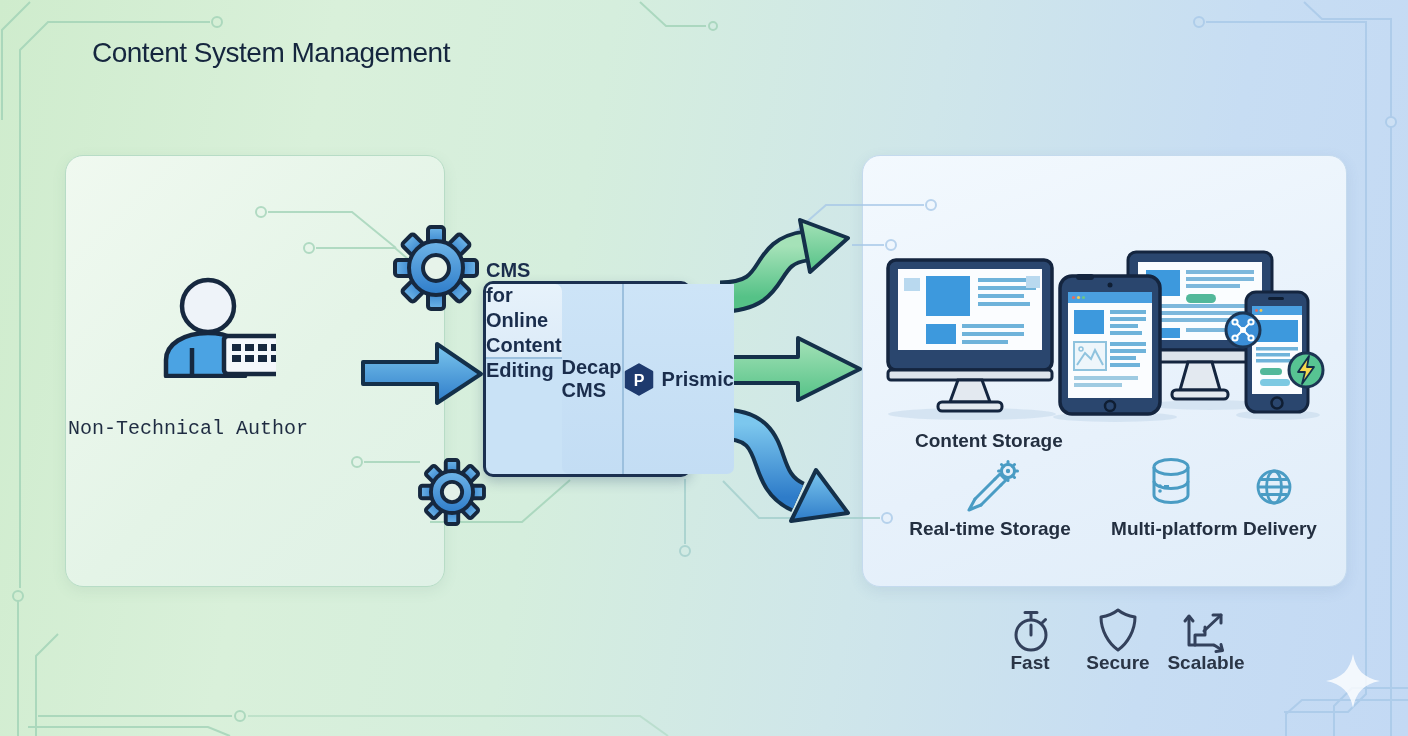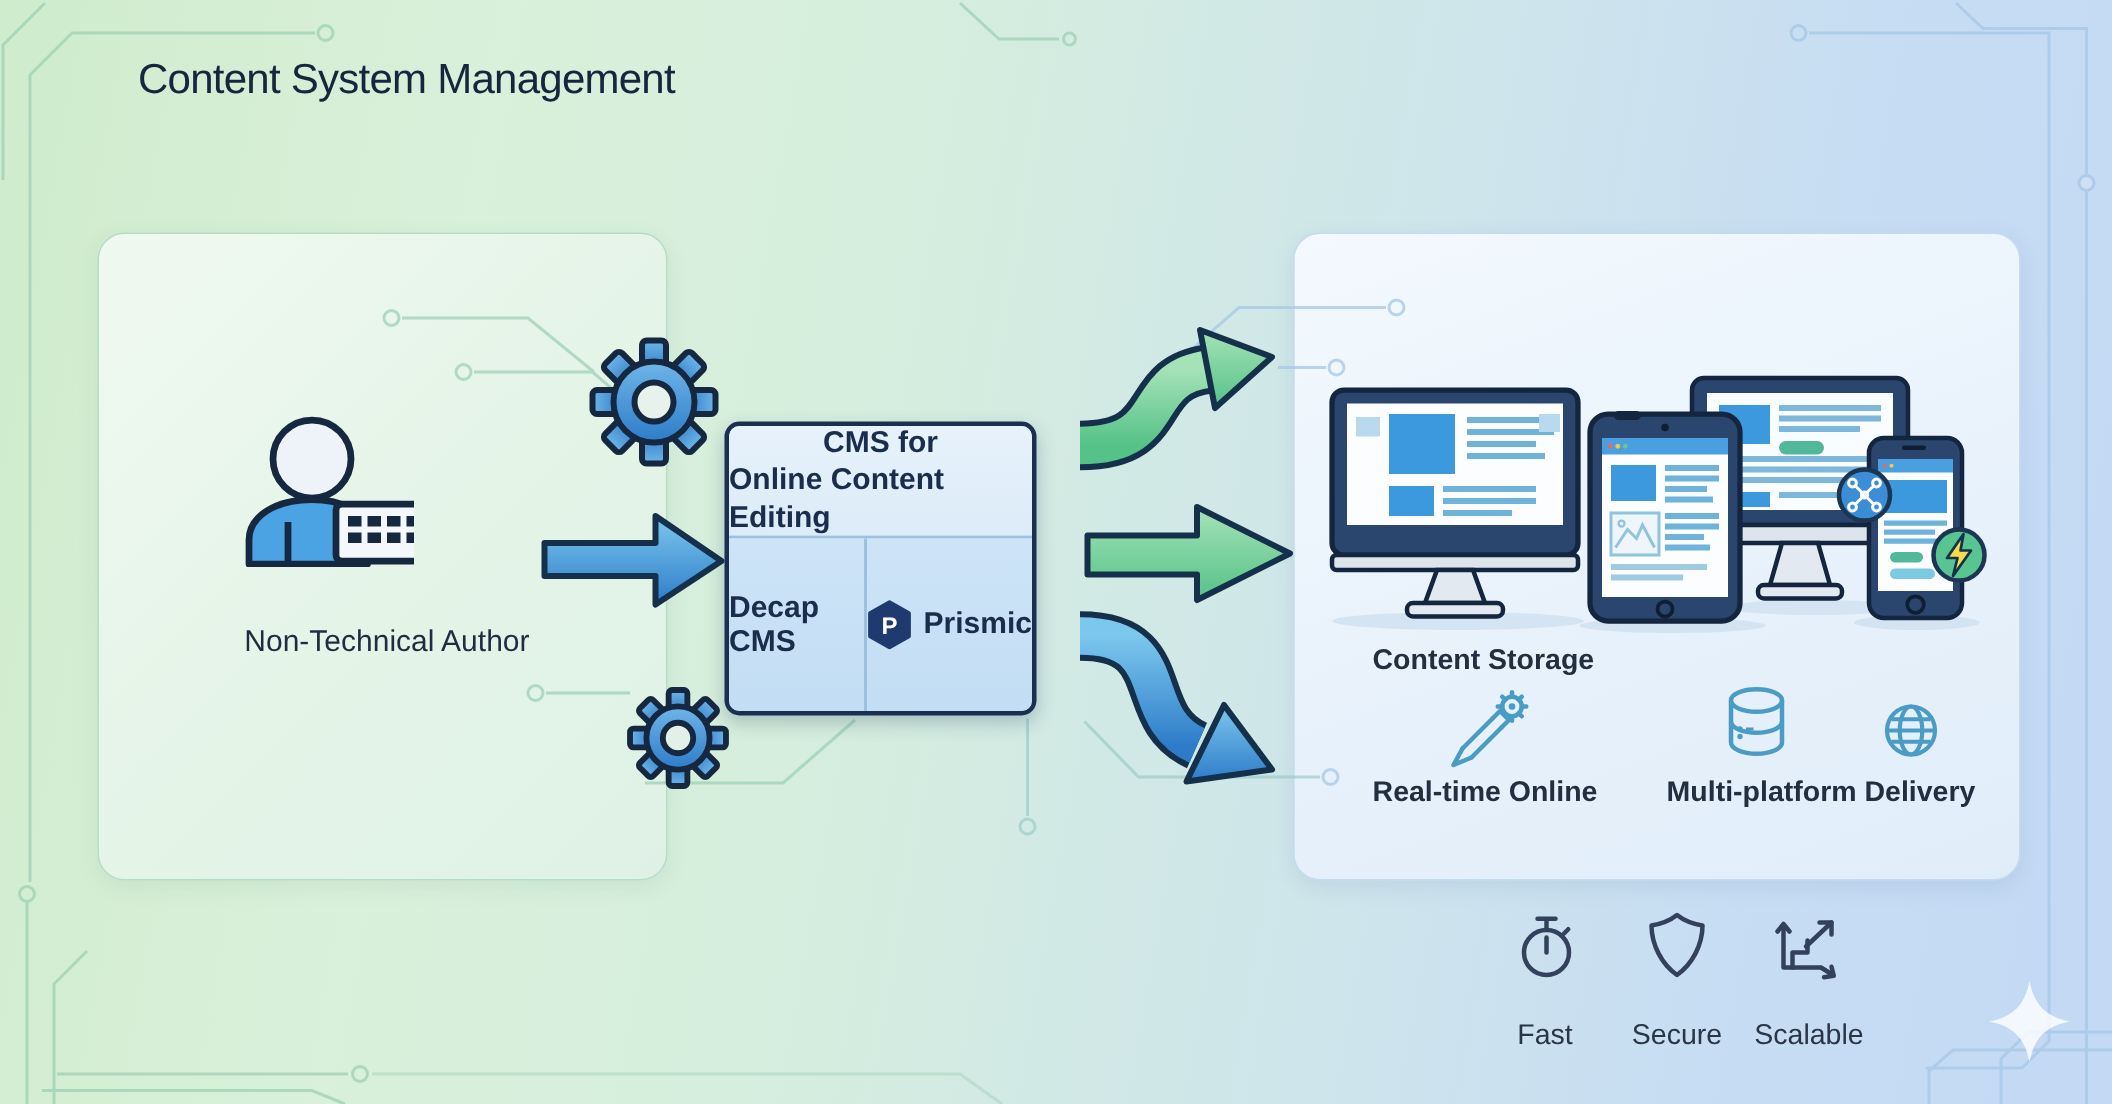--- a/index.html
+++ b/index.html
@@ -11,35 +11,35 @@
     color:#15263e;letter-spacing:-.5px;}
   .panel{position:absolute;border-radius:18px;z-index:1;}
   .panel-editor{left:65px;top:155px;width:378px;height:430px;
     background:linear-gradient(135deg,#f0f9f0 0%,#e4f4e7 55%,#dff1e6 100%);
     border:1.5px solid #b7dcc6;box-shadow:0 4px 14px rgba(80,130,110,.10);}
   .panel-output{left:862px;top:155px;width:483px;height:430px;
     background:linear-gradient(160deg,#f3f9fe 0%,#e7f1fb 60%,#e0edf9 100%);
     border:1.5px solid #c4daee;box-shadow:0 4px 14px rgba(70,110,160,.12);}
   .editor-title{position:absolute;left:68px;top:383px;width:285px;z-index:4;text-align:center;
     font-size:23px;font-weight:700;color:#1d3250;}
-  .editor-sub{position:absolute;left:68px;top:417px;width:285px;z-index:4;text-align:right;
-    font-size:20px;color:#1f2c42;}
+  .editor-sub{position:absolute;left:68px;top:417px;width:285px;z-index:4;text-align:left;
+    font-size:20px;color:#1f2c42;font-family:Liberation Mono, monospace;}
   .cms-box{position:absolute;left:483px;top:281px;width:208px;height:196px;z-index:4;
     background:#c9e2f6;border:3px solid #1b3050;border-radius:10px;
-    box-shadow:0 5px 12px rgba(30,60,100,.25);display:flex;flex-direction:column;box-sizing:border-box;}
+    box-shadow:0 5px 12px rgba(30,60,100,.25);display:flex;flex-direction:row;box-sizing:border-box;}
   .cms-header{height:73px;background:linear-gradient(#e7f2fb,#dcebf8);border-bottom:2px solid #9cc0de;
     border-radius:7px 7px 0 0;display:flex;flex-direction:column;align-items:center;justify-content:center;
     font-size:20px;font-weight:700;color:#1a2d4c;line-height:25px;}
   .cms-cells{flex:1;display:flex;background:linear-gradient(#cde4f7,#c3ddf4);border-radius:0 0 7px 7px;justify-content:center;}
   .cms-cell{flex:1;display:flex;align-items:center;justify-content:center;gap:8px;
     font-size:20px;font-weight:700;color:#1a2d4c;}
   .cms-cell.left{border-right:2px solid #9cc0de;}
   .lbl{position:absolute;z-index:4;color:#232f40;font-weight:700;font-size:19px;}
   .lbl.center{text-align:center;}
-  .foot-lbl{position:absolute;z-index:4;color:#2a3546;font-weight:400;font-size:19px;text-align:center;margin-top:28px;}
+  .foot-lbl{position:absolute;z-index:4;color:#2a3546;font-weight:700;font-size:19px;text-align:center;}
   svg{display:block}
   .abs{position:absolute;z-index:4;}
 </style>
 </head>
 <body>
 
 <div class="stage">
 
   <div class="panel panel-editor"></div>
   <div class="panel panel-output"></div>
@@ -297,21 +297,21 @@
   <svg class="abs" style="left:962px;top:458px" width="58" height="58" viewBox="0 0 58 58">
     <g stroke="#4a9cc4" stroke-width="3" fill="none" stroke-linecap="round" stroke-linejoin="round">
       <path d="M 13 41 L 33 21 M 19 47 L 39 27"></path>
       <path d="M 13 41 L 7 52 L 19 47"></path>
       <path d="M 33 21 L 38 16 L 44 22 L 39 27"></path>
       <circle cx="46" cy="13" r="6.5"></circle>
       <path d="M 46 3.5 V 6.5 M 46 19.5 V 22.5 M 36.5 13 H 39.5 M 52.5 13 H 55.5 M 39.5 6.5 L 41.5 8.5 M 50.5 17.5 L 52.5 19.5 M 52.5 6.5 L 50.5 8.5"></path>
     </g>
     <circle cx="46" cy="13" r="2.2" fill="#4a9cc4"></circle>
   </svg>
-  <div class="lbl center" style="left:900px;top:518px;width:180px">Real-time Online</div>
+  <div class="lbl center" style="left:900px;top:518px;width:180px">Real-time Storage</div>
 
   <svg class="abs" style="left:1148px;top:456px" width="46" height="52" viewBox="0 0 46 52">
     <g stroke="#4a9cc4" stroke-width="3" fill="none">
       <ellipse cx="23" cy="11" rx="17" ry="7.5"></ellipse>
       <path d="M 6 11 V 39 A 17 7.5 0 0 0 40 39 V 11"></path>
       <path d="M 6 25 A 17 7.5 0 0 0 40 25"></path>
     </g>
     <circle cx="12" cy="30" r="1.8" fill="#4a9cc4"></circle>
     <circle cx="12" cy="35" r="1.8" fill="#4a9cc4"></circle>
     <rect x="16" y="29" width="5" height="2" fill="#4a9cc4"></rect>

